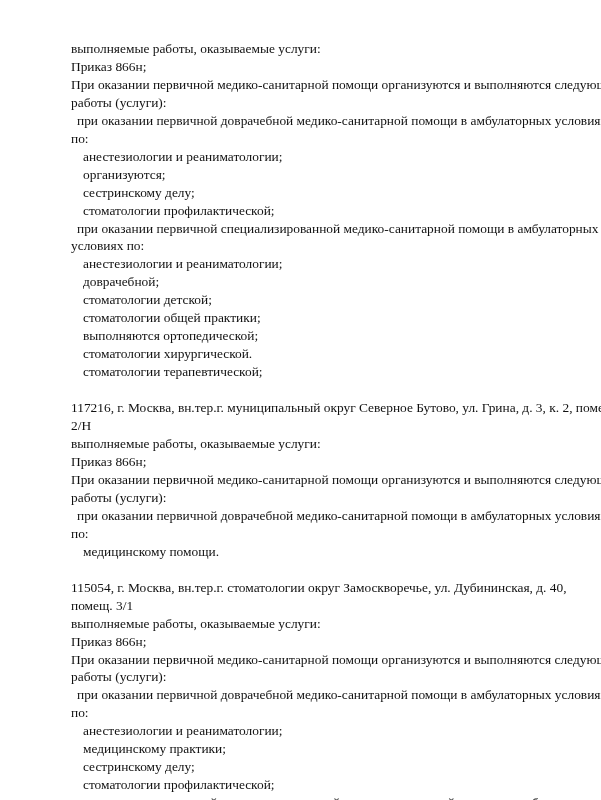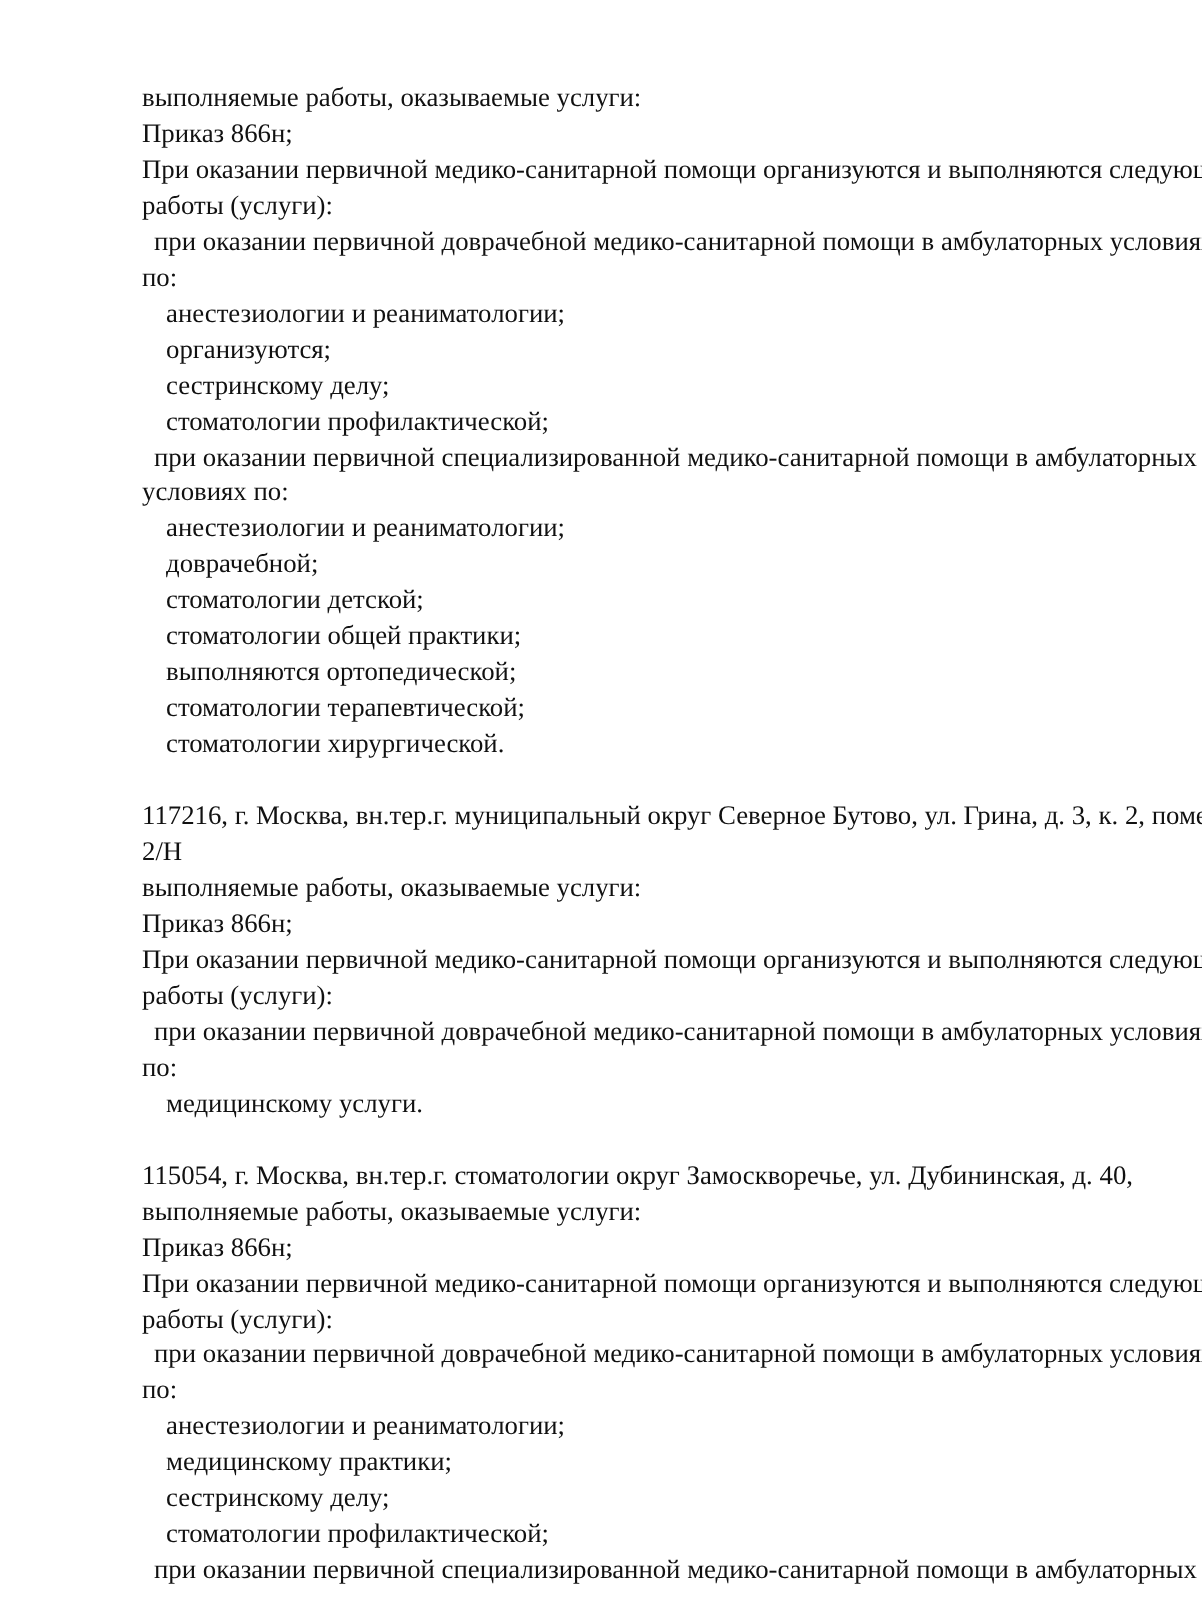--- a/index.html
+++ b/index.html
@@ -33,38 +33,39 @@
     <span class="line ind2">сестринскому делу;</span>
     <span class="line ind2">стоматологии профилактической;</span>
 
     <span class="line ind1">при оказании первичной специализированной медико-санитарной помощи в амбулаторных</span>
     <span class="line">условиях по:</span>
     <span class="line ind2">анестезиологии и реаниматологии;</span>
     <span class="line ind2">доврачебной;</span>
     <span class="line ind2">стоматологии детской;</span>
     <span class="line ind2">стоматологии общей практики;</span>
     <span class="line ind2">выполняются ортопедической;</span>
+    <span class="line ind2">стоматологии хирургической.</span>
     <span class="line ind2">стоматологии терапевтической;</span>
-    <span class="line ind2">стоматологии хирургической.</span>
   </div>
 
   <div class="block">
     <span class="line">117216, г. Москва, вн.тер.г. муниципальный округ Северное Бутово, ул. Грина, д. 3, к. 2, помещ.</span>
     <span class="line">2/Н</span>
     <span class="line">выполняемые работы, оказываемые услуги:</span>
     <span class="line">Приказ 866н;</span>
     <span class="line">При оказании первичной медико-санитарной помощи организуются и выполняются следующие</span>
     <span class="line">работы (услуги):</span>
     <span class="line ind1">при оказании первичной доврачебной медико-санитарной помощи в амбулаторных условиях</span>
     <span class="line">по:</span>
-    <span class="line ind2">медицинскому услуги.</span>
+    <span class="line ind2">медицинскому помощи.</span>
   </div>
 
   <div class="block">
     <span class="line">115054, г. Москва, вн.тер.г. стоматологии округ Замоскворечье, ул. Дубининская, д. 40,</span>
+    <span class="line">помещ. 3/1</span>
     <span class="line">выполняемые работы, оказываемые услуги:</span>
     <span class="line">Приказ 866н;</span>
     <span class="line">При оказании первичной медико-санитарной помощи организуются и выполняются следующие</span>
     <span class="line">работы (услуги):</span>
     <span class="line ind1">при оказании первичной доврачебной медико-санитарной помощи в амбулаторных условиях</span>
     <span class="line">по:</span>
     <span class="line ind2">анестезиологии и реаниматологии;</span>
     <span class="line ind2">медицинскому практики;</span>
     <span class="line ind2">сестринскому делу;</span>
     <span class="line ind2">стоматологии профилактической;</span>

